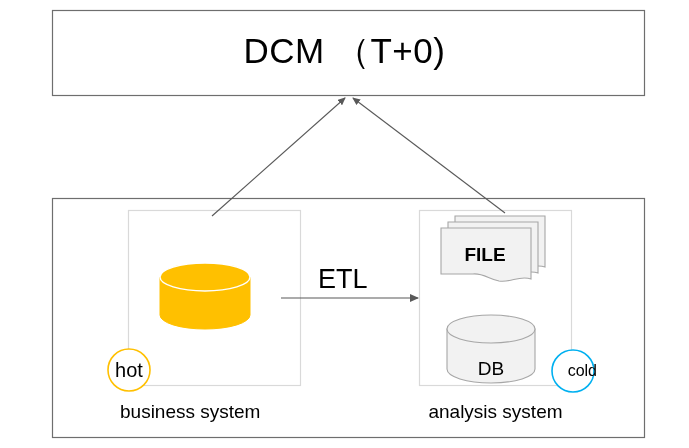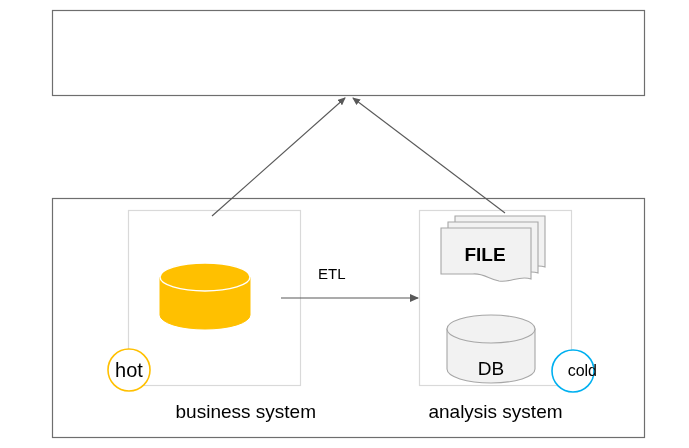--- a/index.html
+++ b/index.html
@@ -36,21 +36,21 @@
     left: 0;
     top: 33px;
     width: 689px;
     text-align: center;
     font-size: 35px;
     letter-spacing: 0.5px;
   }
   .etl-label {
     left: 318px;
     top: 266px;
-    font-size: 15px;
+    font-size: 27px;
   }
   .rdb-label {
     left: 160px;
     top: 290px;
     width: 90px;
     text-align: center;
     font-size: 19px;
   }
   .file-label {
     left: 444px;
@@ -76,24 +76,24 @@
     font-size: 20px;
   }
   .cold-label {
     left: 549px;
     top: 363px;
     width: 48px;
     text-align: right;
     font-size: 16px;
   }
   .business-label {
-    left: 144px;
+    left: 120px;
     top: 402px;
     width: 172px;
-    text-align: right;
+    text-align: left;
     font-size: 19px;
   }
   .analysis-label {
     left: 419px;
     top: 402px;
     width: 153px;
     text-align: center;
     font-size: 19px;
   }
 </style>
@@ -139,20 +139,21 @@
     <g>
       <path d="M447,329 L447,369 A44,14 0 0,0 535,369 L535,329 Z" fill="#F2F2F2" stroke="#A6A6A6" stroke-width="1.1"></path>
       <ellipse cx="491" cy="329" rx="44" ry="14" fill="#F2F2F2" stroke="#A6A6A6" stroke-width="1.1"></ellipse>
     </g>
 
     <circle cx="129" cy="370" r="21" fill="#ffffff" stroke="#FFC000" stroke-width="1.6"></circle>
 
     <circle cx="573" cy="371" r="21" fill="#ffffff" stroke="#00B0F0" stroke-width="1.6"></circle>
   </svg>
 
+  <div class="txt dcm-title">DCM （T+0)</div>
 
   <div class="txt etl-label">ETL</div>
 
 
   <div class="txt file-label">FILE</div>
 
   <div class="txt db-label">DB</div>
 
   <div class="txt hot-label">hot</div>
 

